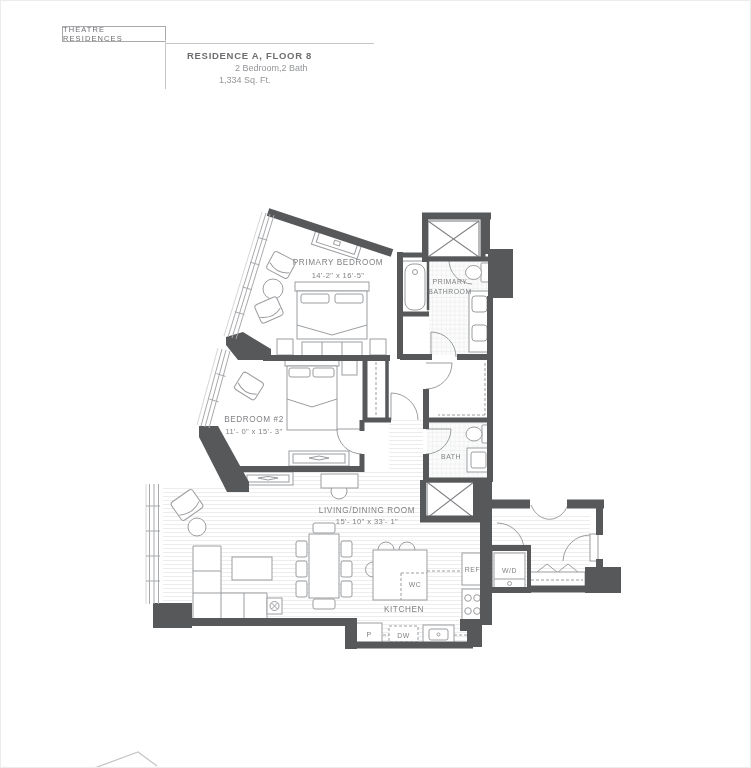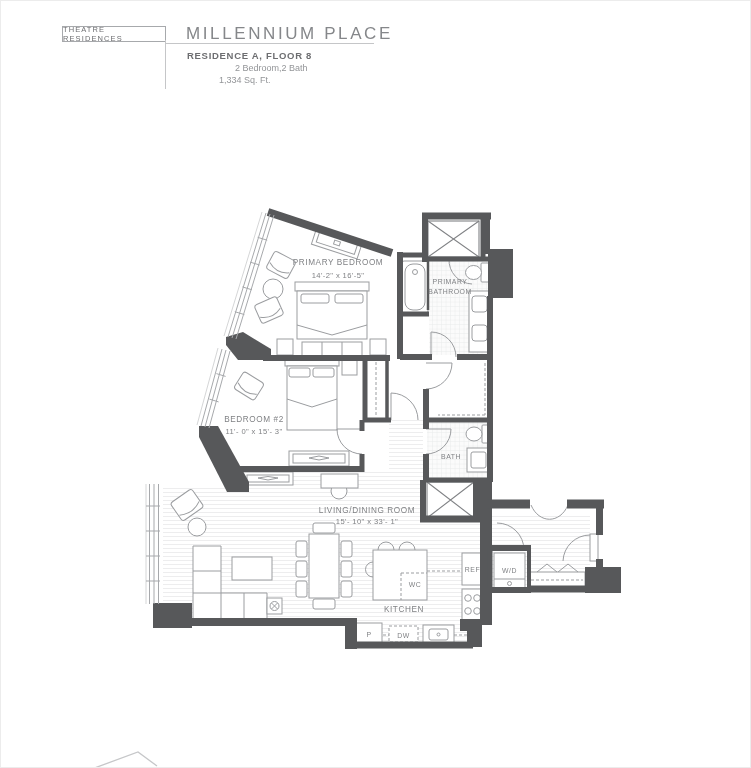--- a/index.html
+++ b/index.html
@@ -17,21 +17,20 @@
   .dm{font-size:7.6px;letter-spacing:0.4px;text-anchor:middle;}
   .sm{font-size:6.9px;letter-spacing:0.5px;text-anchor:middle;}
 </style>
 </head>
 <body>
 
 <div id="page">
   <div class="brand-box">
       <span>THEATRE RESIDENCES</span>
     </div>
-  <div class="title">MILLENNIUM PLACE</div>
   <div class="rule-h"></div>
   <div class="rule-v"></div>
   <div class="res-line">RESIDENCE A, FLOOR 8</div>
   <div class="sub1">2 Bedroom,2 Bath</div>
   <div class="sub2">1,334 Sq. Ft.</div>
 
   <svg width="751" height="768" viewBox="0 0 751 768">
     <defs>
       <pattern id="wood" width="6" height="4" patternUnits="userSpaceOnUse">
         <path d="M0,3.5 H6" stroke="#ededee" stroke-width="1" fill="none"></path>

